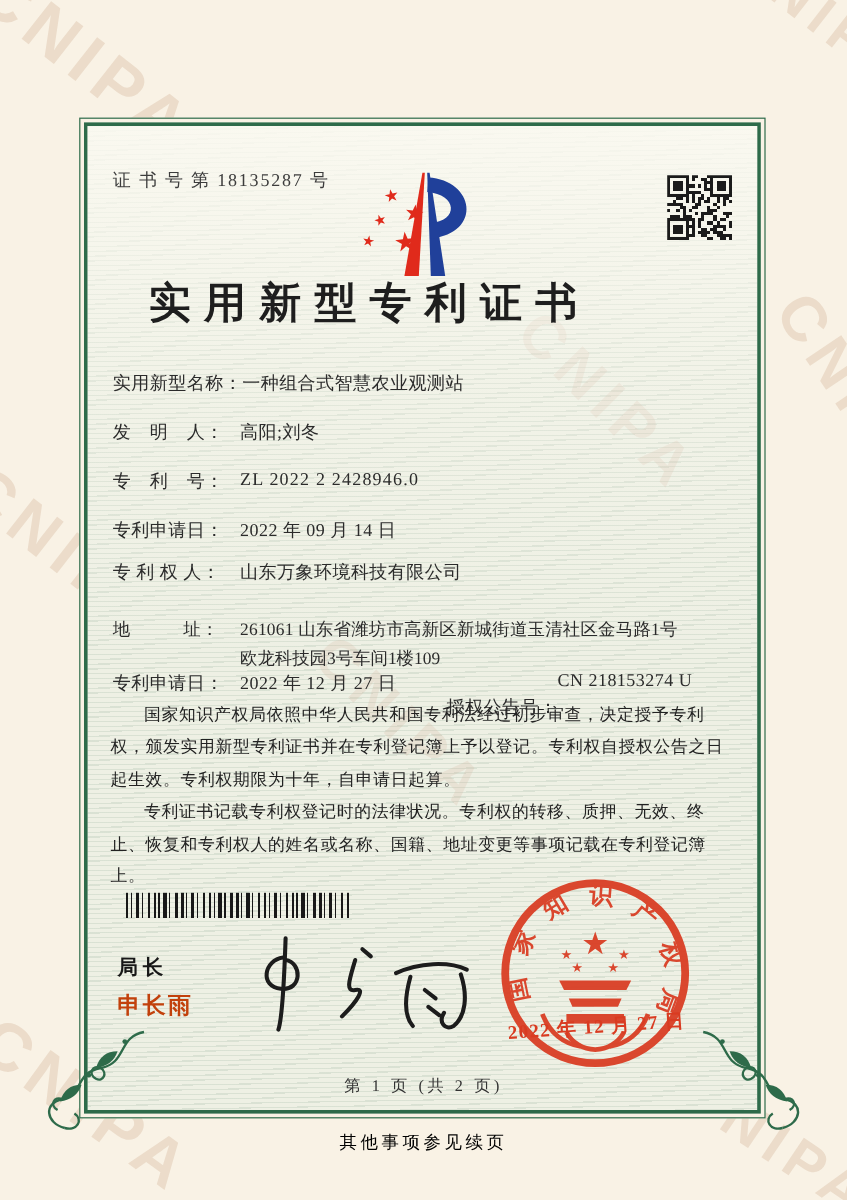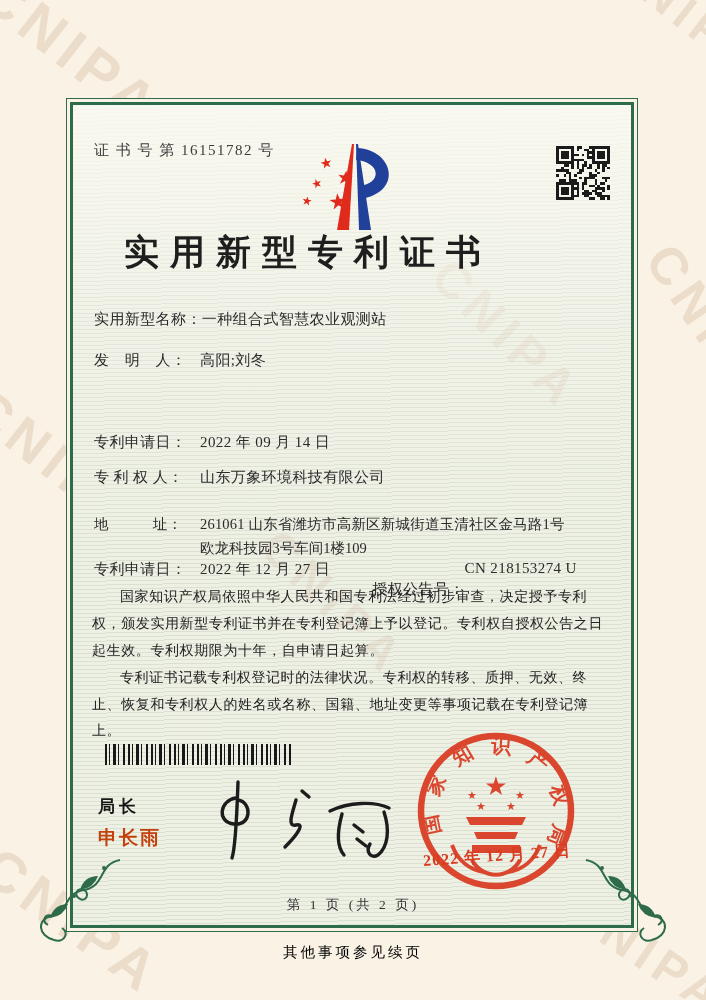--- a/index.html
+++ b/index.html
@@ -98,21 +98,21 @@
   <span class="wm" style="left:-30px;top:888px;font-size:56px;transform:rotate(36deg);">CNIPA</span>
   <span class="wm" style="left:556px;top:926px;font-size:48px;transform:rotate(34deg);">CNIPA</span>
 
   <div class="frame">
     <div class="frame-inner">
       <span class="wm wm-in" style="left:340px;top:200px;font-size:50px;transform:rotate(45deg);">CNIPA</span>
       <span class="wm wm-in" style="left:170px;top:470px;font-size:48px;transform:rotate(45deg);">CNIPA</span>
     </div>
   </div>
 
-  <div class="abs cert-no">证 书 号 第 16151782 号</div>
+  <div class="abs cert-no">证 书 号 第 18135287 号</div>
 
   <svg class="logo" width="122" height="96" viewBox="0 0 122 96">
     <text class="st" x="28" y="33" font-size="14" transform="rotate(-12 28 33)">★</text>
     <text class="st" x="43" y="47" font-size="19" transform="rotate(8 43 47)">★</text>
     <text class="st" x="20" y="53" font-size="12" transform="rotate(-18 20 53)">★</text>
     <text class="st" x="8" y="68" font-size="12" transform="rotate(10 8 68)">★</text>
     <text class="st" x="36" y="74" font-size="22" transform="rotate(-6 36 74)">★</text>
     <polygon class="red" points="59,8 61,8 56,94 44,94"></polygon>
     <polygon class="blue" points="63,8 65,8 78,94 66,94"></polygon>
     <path class="blue" d="M64,12 C102,14 110,58 66,63 L65,50 C90,48 88,26 63,24 Z"></path>
@@ -351,20 +351,24 @@
   <div class="abs title">实用新型专利证书</div>
 
   <div class="row" style="top:310px;">
     <span class="flabel">实用新型名称：</span>
     <span class="fvalue">一种组合式智慧农业观测站</span>
   </div>
   <div class="row" style="top:351px;">
     <span class="flabel">发　明　人：</span>
     <span class="fvalue">高阳;刘冬</span>
   </div>
+  <div class="row" style="top:392px;">
+    <span class="flabel">专　利　号：</span>
+    <span class="fvalue" style="letter-spacing:1px;">ZL 2022 2 2428946.0</span>
+  </div>
   <div class="row" style="top:433px;">
     <span class="flabel">专利申请日：</span>
     <span class="fvalue">2022 年 09 月 14 日</span>
   </div>
   <div class="row" style="top:468px;">
     <span class="flabel">专 利 权 人：</span>
     <span class="fvalue">山东万象环境科技有限公司</span>
   </div>
   <div class="row row2" style="top:515px;font-size:14.5px;">
     <span class="flabel">地　　　址：</span>

